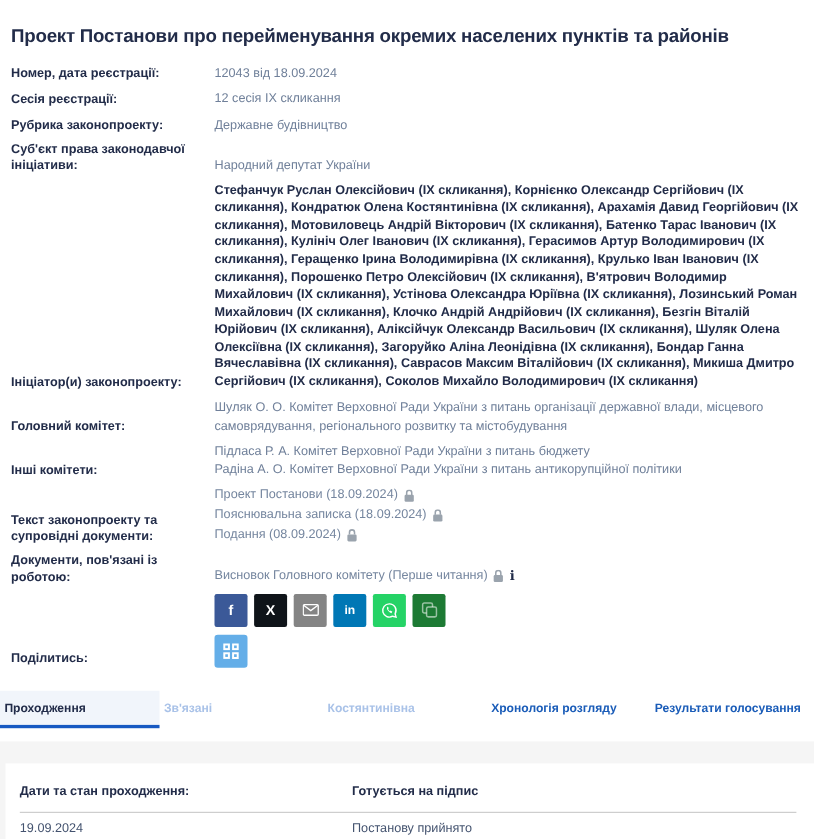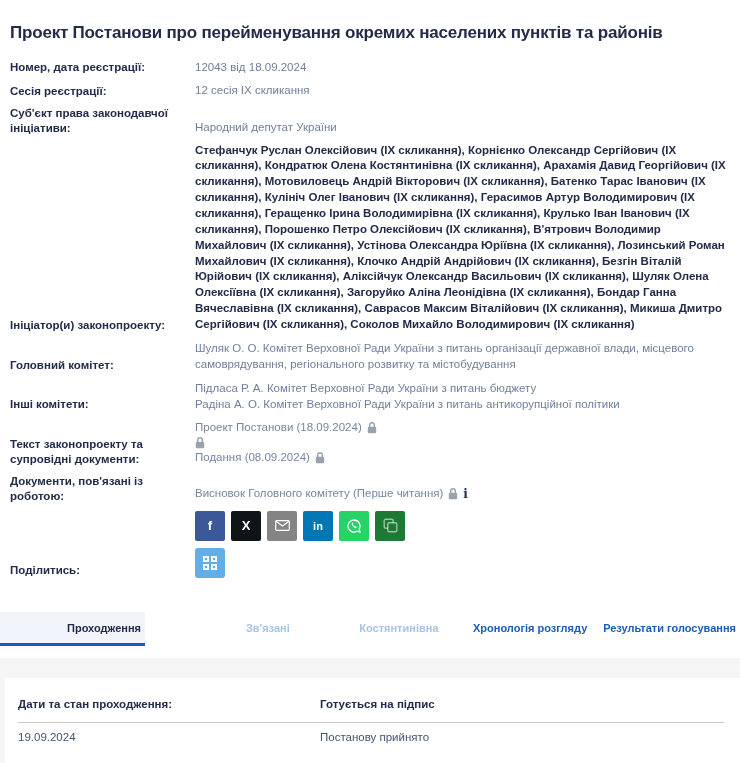--- a/index.html
+++ b/index.html
@@ -51,24 +51,23 @@
   .share-whatsapp { background: #25d366; }
   .share-more     { background: #1d7a34; }
   .qr-btn {
     width: 30px; height: 30px; border-radius: 3px; border: 0;
     background: #64aee8; display: flex; align-items: center; justify-content: center;
     cursor: pointer;
   }
 
   .tabs { display: flex; margin-top: 14px; }
   .tab {
-    flex: 1; text-align: right; font-size: 11px; font-weight: bold;
+    flex: 1; text-align: left; font-size: 11px; font-weight: bold;
     padding: 10px 4px 9px; cursor: pointer; border-bottom: 3px solid transparent;
     white-space: nowrap;
-    margin-top: 13px;
   }
   .tab.active { flex: 0 0 145px; background: #f1f5fb; color: #222c49; border-bottom-color: #1759c2; }
   .tab.muted  { color: #a9c2e8; }
   .tab.link   { color: #1a5cb8; }
 
   .lower { flex: 1; background: #f5f5f5; margin-top: 12px; padding: 20px 0 0 5px; }
   .stage-card { background: #ffffff; min-height: 100%; padding: 12px 16px 20px 13px; }
   .thead { display: flex; padding: 8px 0 12px; }
   .th { font-size: 11.5px; font-weight: bold; color: #222c49; }
   .col-date { flex: 0 0 302px; }
@@ -94,20 +93,24 @@
     <div class="drow">
       <div class="dlabel">Номер, дата реєстрації:</div>
       <div class="dvalue">12043 від 18.09.2024</div>
     </div>
 
     <div class="drow">
       <div class="dlabel">Сесія реєстрації:</div>
       <div class="dvalue">12 сесія ІХ скликання</div>
     </div>
 
+    <div class="drow">
+      <div class="dlabel">Рубрика законопроекту:</div>
+      <div class="dvalue">Державне будівництво</div>
+    </div>
 
     <div class="drow">
       <div class="dlabel">Суб'єкт права законодавчої ініціативи:</div>
       <div class="dvalue">Народний депутат України</div>
     </div>
 
     <div class="drow">
       <div class="dlabel">Ініціатор(и) законопроекту:</div>
       <div class="dvalue bold-navy">Стефанчук Руслан Олексійович (ІХ скликання), Корнієнко Олександр Сергійович (ІХ скликання), Кондратюк Олена Костянтинівна (ІХ скликання), Арахамія Давид Георгійович (ІХ скликання), Мотовиловець Андрій Вікторович (ІХ скликання), Батенко Тарас Іванович (ІХ скликання), Кулініч Олег Іванович (ІХ скликання), Герасимов Артур Володимирович (ІХ скликання), Геращенко Ірина Володимирівна (ІХ скликання), Крулько Іван Іванович (ІХ скликання), Порошенко Петро Олексійович (ІХ скликання), В'ятрович Володимир Михайлович (ІХ скликання), Устінова Олександра Юріївна (ІХ скликання), Лозинський Роман Михайлович (ІХ скликання), Клочко Андрій Андрійович (ІХ скликання), Безгін Віталій Юрійович (ІХ скликання), Аліксійчук Олександр Васильович (ІХ скликання), Шуляк Олена Олексіївна (ІХ скликання), Загоруйко Аліна Леонідівна (ІХ скликання), Бондар Ганна Вячеславівна (ІХ скликання), Саврасов Максим Віталійович (ІХ скликання), Микиша Дмитро Сергійович (ІХ скликання), Соколов Михайло Володимирович (ІХ скликання)</div>
     </div>
@@ -131,20 +134,21 @@
         <a class="doc-link">
           <span>Проект Постанови (18.09.2024)</span>
           <span class="lock-icon">
             <svg width="10" height="12" viewBox="0 0 10 12" fill="#9aa3ad">
                 <path d="M5 0a3 3 0 0 0-3 3v2h1.4V3a1.6 1.6 0 1 1 3.2 0v2H8V3a3 3 0 0 0-3-3z"></path>
                 <rect x="0.8" y="4.8" width="8.4" height="6.4" rx="1.2"></rect>
               </svg>
           </span>
         </a>
         <a class="doc-link">
+          <span>Пояснювальна записка (18.09.2024)</span>
           <span class="lock-icon">
             <svg width="10" height="12" viewBox="0 0 10 12" fill="#9aa3ad">
                 <path d="M5 0a3 3 0 0 0-3 3v2h1.4V3a1.6 1.6 0 1 1 3.2 0v2H8V3a3 3 0 0 0-3-3z"></path>
                 <rect x="0.8" y="4.8" width="8.4" height="6.4" rx="1.2"></rect>
               </svg>
           </span>
         </a>
         <a class="doc-link">
           <span>Подання (08.09.2024)</span>
           <span class="lock-icon">

